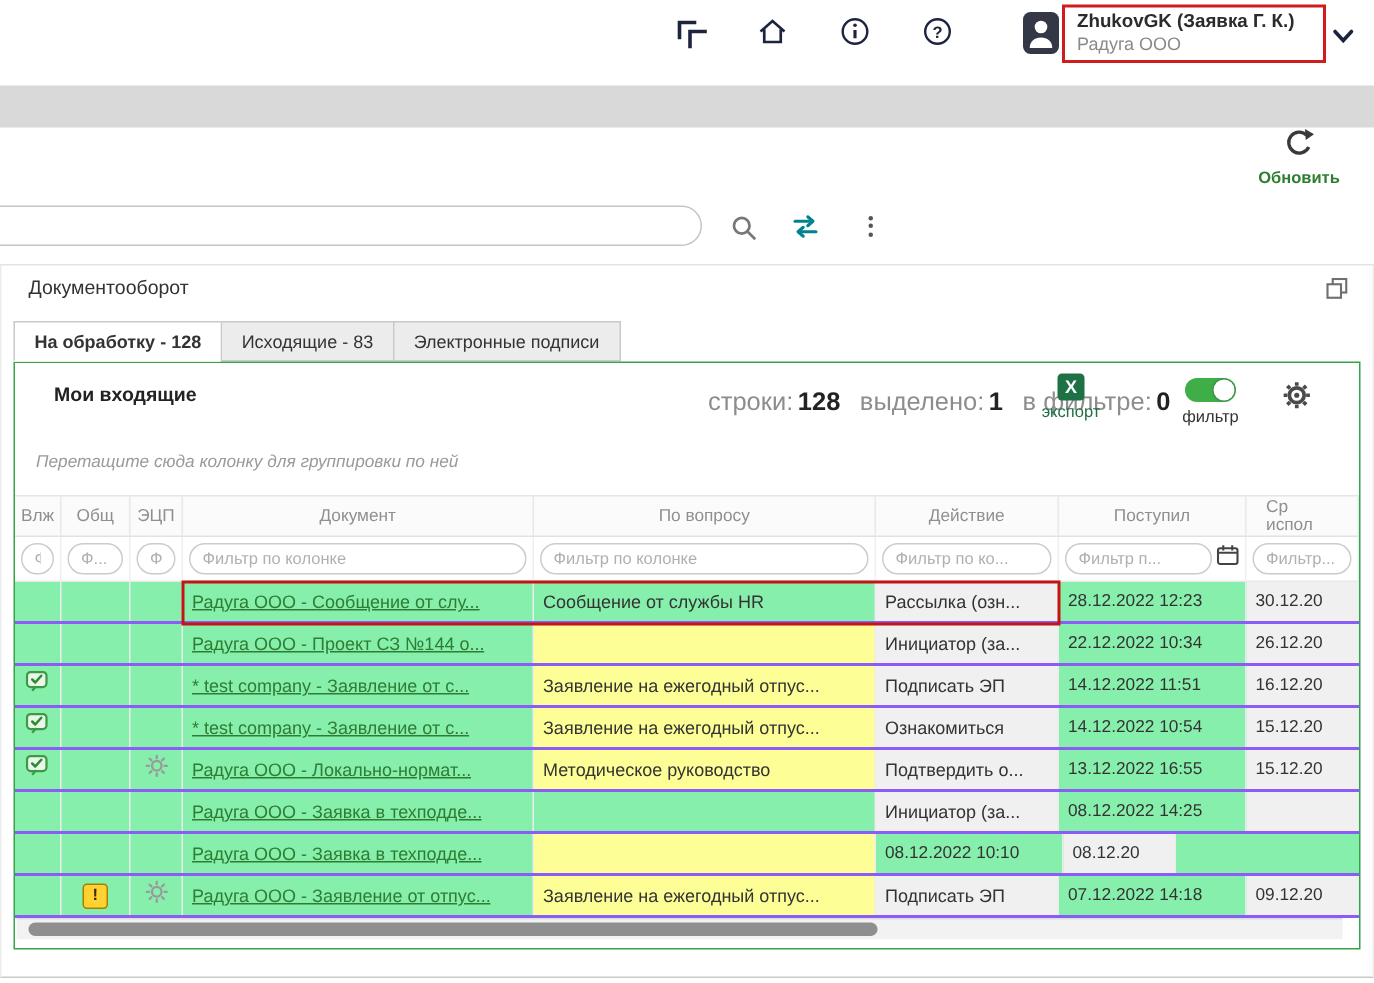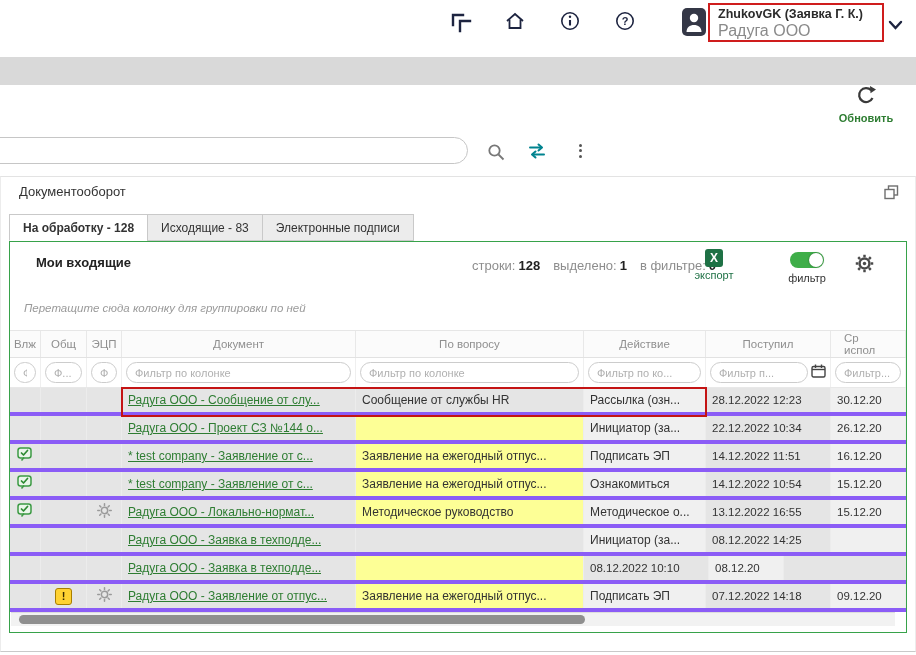--- a/index.html
+++ b/index.html
@@ -3,21 +3,21 @@
 <meta charset="utf-8">
 <style>
   html,body{margin:0;padding:0;background:#fff;font-family:"Liberation Sans",sans-serif;}
   .page{position:relative;width:916px;height:655px;overflow:hidden;background:#fff;}
 
   
   .topbar{position:absolute;left:0;top:0;width:916px;height:45px;background:#fff;}
   .tb-icon{position:absolute;top:10px;cursor:pointer;display:inline-flex;}
   .userbox{position:absolute;left:708px;top:3px;width:176px;height:39px;border:2px solid #cf1d1d;box-sizing:border-box;padding:2px 8px;cursor:pointer;background:#fff;}
   .user-name{font-size:12.5px;font-weight:bold;color:#2b2b2b;white-space:nowrap;}
-  .user-org{font-size:16px;color:#8a8a8a;margin-top:1px;}
+  .user-org{font-size:12px;color:#8a8a8a;margin-top:1px;}
   .chevron{position:absolute;left:888px;top:16px;}
 
   .gray-band{position:absolute;left:0;top:57px;width:916px;height:28px;background:#d9d9d9;}
 
   
   .refresh-wrap{position:absolute;left:828px;top:85px;width:76px;text-align:center;cursor:pointer;}
   .refresh-label{display:block;font-size:11px;font-weight:bold;color:#2e7d32;margin-top:1px;}
 
   
   .search-input{position:absolute;left:-18px;top:137px;width:486px;height:27px;border:1px solid #c6c6c6;border-radius:14px;padding:0 14px;font-size:12px;color:#333;box-sizing:border-box;outline:none;background:#fff;}
@@ -32,21 +32,21 @@
   .popout{position:absolute;right:16px;top:8px;cursor:pointer;}
 
   .tabs{position:absolute;left:8px;top:37px;display:flex;}
   .tab{height:27px;display:flex;align-items:center;padding:0 13px;font-size:12px;color:#333;background:#ececec;border:1px solid #c9c9c9;border-right:none;cursor:pointer;box-sizing:border-box;}
   .tab:last-child{border-right:1px solid #c9c9c9;}
   .tab.active{background:#fff;font-weight:bold;border-bottom:1px solid #fff;position:relative;z-index:3;}
 
   .green-panel{position:absolute;left:8px;top:64px;width:898px;height:392px;border:1px solid #37a24a;background:#fff;box-sizing:border-box;}
 
   .grid-title{position:absolute;left:26px;top:13px;font-weight:bold;font-size:13px;color:#222;}
-  .stats{position:absolute;left:462px;top:16px;display:flex;gap:13px;font-size:13px;align-items:baseline;white-space:nowrap;}
+  .stats{position:absolute;left:462px;top:16px;display:flex;gap:13px;font-size:17px;align-items:baseline;white-space:nowrap;}
   .stat-label{color:#8d8d8d;}
   .stat-value{color:#222;font-weight:bold;margin-left:3px;}
   .export-block{position:absolute;left:678px;top:7px;width:52px;text-align:center;cursor:pointer;}
   .excel-ic{width:18px;height:18px;background:#1e7145;border-radius:3px;color:#fff;font-weight:bold;font-size:12px;display:flex;align-items:center;justify-content:center;margin:0 auto;}
   .export-label{display:block;font-size:11px;color:#1e7145;margin-top:2px;}
   .toggle-block{position:absolute;left:768px;top:10px;width:58px;text-align:center;}
   .toggle{width:34px;height:16px;border-radius:9px;background:#3fae49;position:relative;margin:0 auto;cursor:pointer;}
   .knob{position:absolute;right:1px;top:1px;width:14px;height:14px;border-radius:50%;background:#fff;box-shadow:0 0 2px rgba(0,0,0,.45);}
   .toggle-label{display:block;font-size:11px;color:#333;margin-top:4px;}
   .gear-btn{position:absolute;left:845px;top:12px;cursor:pointer;}
@@ -58,21 +58,21 @@
   .c0{width:31px;}.c1{width:46px;}.c2{width:35px;}.c3{width:234px;}.c4{width:228px;}.c5{width:122px;}.c6{width:125px;}.c7{width:75px;}
   .thead{display:flex;height:28px;background:#fbfbfb;border-top:1px solid #e6e6e6;border-bottom:1px solid #e2e2e2;box-sizing:border-box;}
   .th{color:#8f8f8f;font-size:11.5px;display:flex;align-items:center;justify-content:center;border-right:1px solid #e8e8e8;box-sizing:border-box;overflow:hidden;flex:0 0 auto;cursor:pointer;}
   .th-wrap{flex-direction:column;align-items:flex-start;justify-content:center;padding-left:13px;line-height:12px;}
   .filters{display:flex;height:30px;border-bottom:1px solid #e8e8e8;align-items:center;box-sizing:border-box;}
   .fcell{display:flex;align-items:center;padding:0 4px;border-right:1px solid #efefef;box-sizing:border-box;height:100%;overflow:hidden;flex:0 0 auto;}
   .finput{height:21px;border:1px solid #ccc;border-radius:11px;font-size:11px;padding:0 8px;color:#444;box-sizing:border-box;width:100%;min-width:0;outline:none;background:#fff;}
   .finput::placeholder{color:#b0b0b0;}
   .fcell .cal{margin-left:3px;flex:0 0 auto;cursor:pointer;}
 
-  .trow{display:flex;height:28px;border-bottom:4px solid #8b5cf6;background:#e5e5e5;box-sizing:border-box;cursor:pointer;}
+  .trow{display:flex;height:28px;border-bottom:2px solid #8b5cf6;background:#86efac;box-sizing:border-box;cursor:pointer;}
   .cell{display:flex;align-items:center;overflow:hidden;padding:0 6px;border-right:1px solid #ececec;box-sizing:border-box;flex:0 0 auto;}
   .icell{justify-content:center;padding:0 2px;}
   .yellow{background:#fdff96;}
   .shade{background:#f0f0f0;}
   .doclink{color:#2e7d32;text-decoration:underline;font-size:12px;white-space:nowrap;overflow:hidden;}
   .celltext{font-size:12px;color:#333;white-space:nowrap;overflow:hidden;text-align:right;}
   .small{font-size:11.5px;}
   .warn{width:15px;height:15px;background:#ffd232;border:1px solid #a97f00;border-radius:3px;color:#3a2b00;font-weight:bold;font-size:11px;display:flex;align-items:center;justify-content:center;line-height:1;}
 
   .row-annotation{position:absolute;left:111px;top:145px;width:586px;height:30px;border:2px solid #c41414;box-sizing:border-box;pointer-events:none;z-index:5;}
@@ -386,21 +386,21 @@
                   </g>
                 </svg></span>
             </div>
           <div class="cell c3">
               <a href="#" class="doclink">Радуга ООО - Локально-нормат...</a>
             </div>
           <div class="cell c4 yellow">
               <span class="celltext">Методическое руководство</span>
             </div>
           <div class="cell c5 shade">
-              <span class="celltext">Методическое о...</span>
+              <span class="celltext">Подтвердить о...</span>
             </div>
           <div class="cell c6">
               <span class="celltext small">13.12.2022 16:55</span>
             </div>
           <div class="cell c7 shade">
               <span class="celltext small">15.12.20</span>
             </div>
         </div>
 
         <div class="trow">

